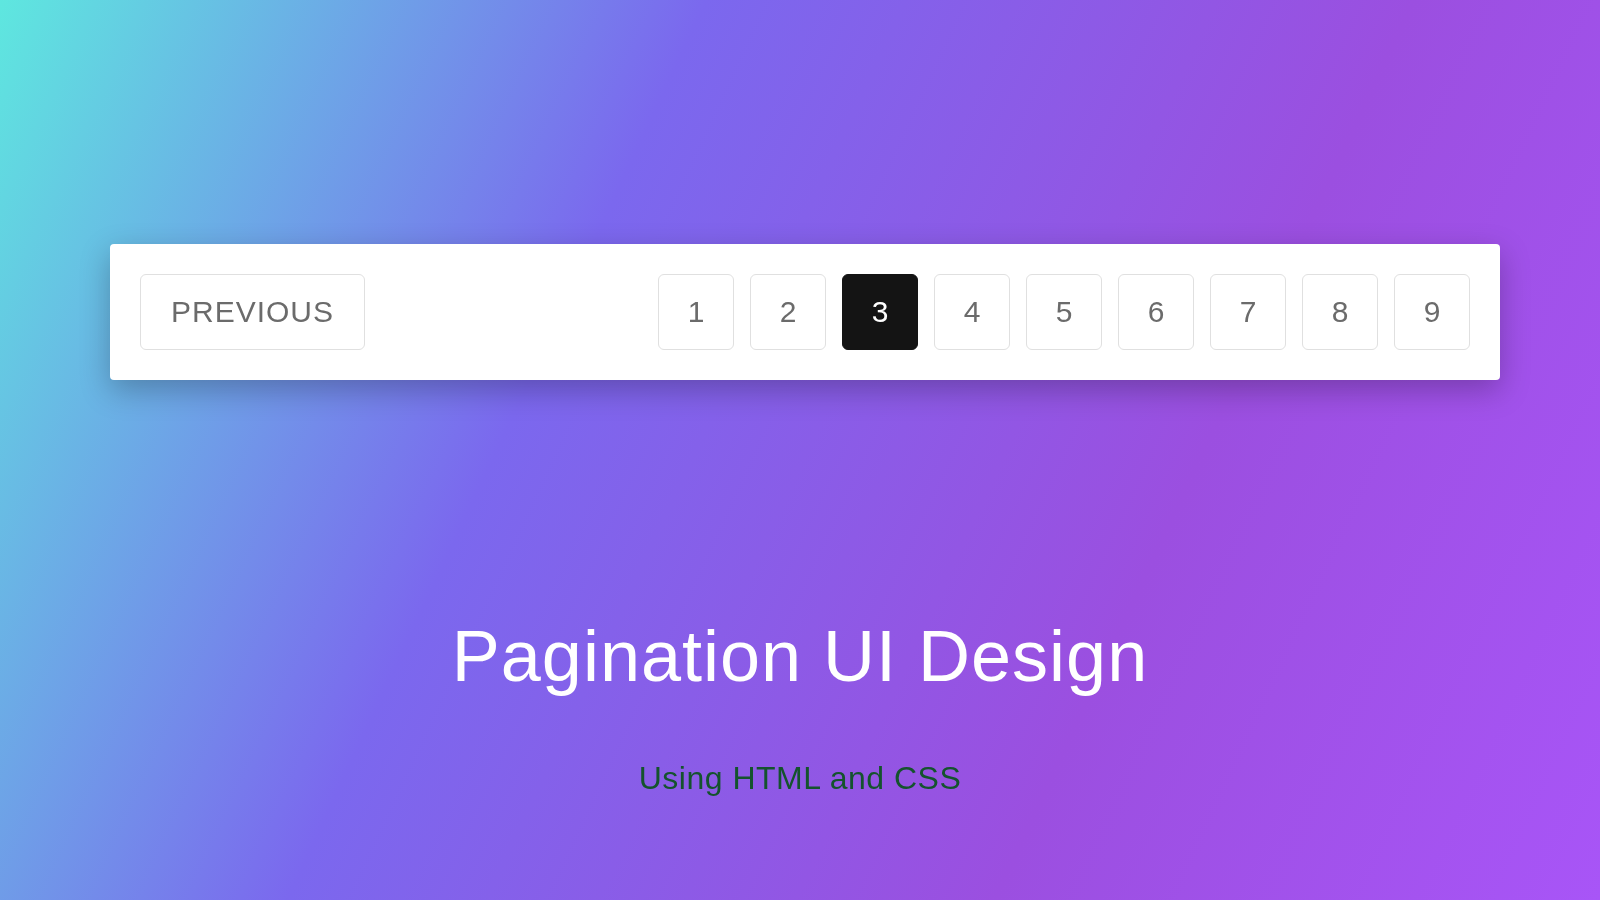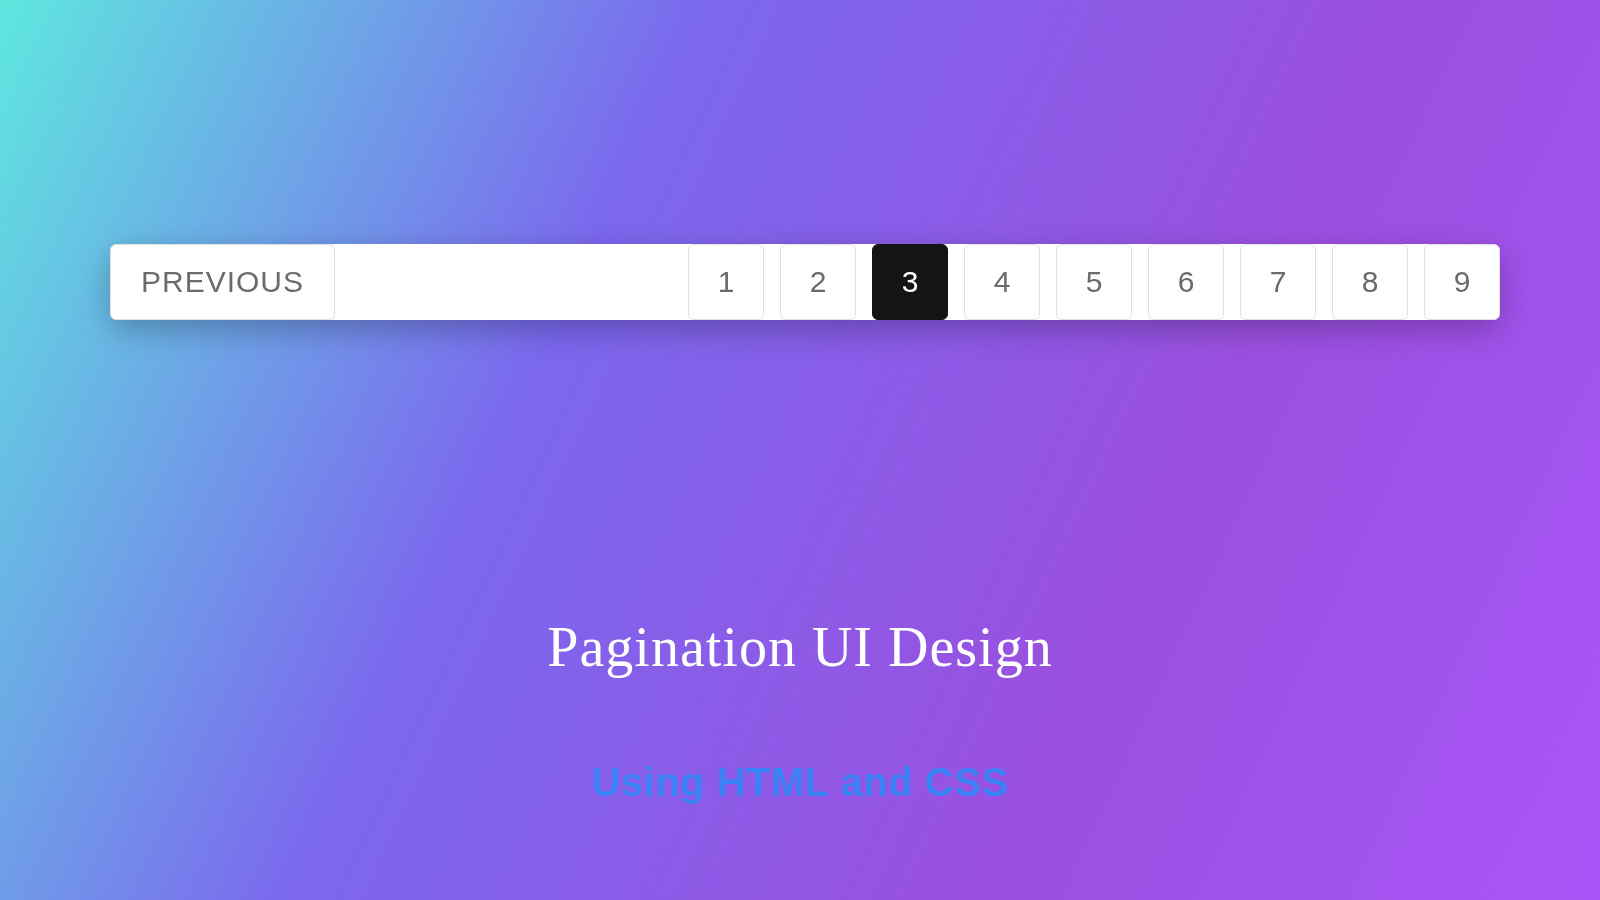--- a/index.html
+++ b/index.html
@@ -16,22 +16,23 @@
       position: relative;
       overflow: hidden;
     }
     
     .pagination-container {
       position: absolute;
       top: 244px;
       left: 110px;
       right: 100px;
       background: #ffffff;
-      border-radius: 16px;
+      border-radius: 4px;
       box-shadow: 0 10px 30px rgba(0, 0, 0, 0.25);
+      padding: 30px;
       display: flex;
       align-items: flex-end;
       justify-content: space-between;
     }
     
     .page-numbers {
       display: flex;
       gap: 16px;
       align-items: center;
     }
@@ -66,37 +67,36 @@
     .headline {
       position: absolute;
       top: 615px;
       left: 50%;
       transform: translateX(-50%);
       width: 100%;
       text-align: center;
     }
     
     .title {
-      font-size: 56px;
+      font-size: 72px;
       font-weight: 400;
       color: #ffffff;
       letter-spacing: 1px;
-      font-family: Liberation Serif, serif;
     }
     
     .subtitle {
       position: absolute;
       top: 760px;
       left: 50%;
       transform: translateX(-50%);
       width: 100%;
       text-align: center;
-      font-size: 40px;
-      font-weight: 700;
-      color: #3b82f6;
+      font-size: 32px;
+      font-weight: 400;
+      color: #14532d;
       letter-spacing: 0.5px;
     }
   </style>
 </head>
 <body>
 
 <div class="pagination-container">
   <button class="page-btn nav-btn">PREVIOUS</button>
 
   <div class="page-numbers">

